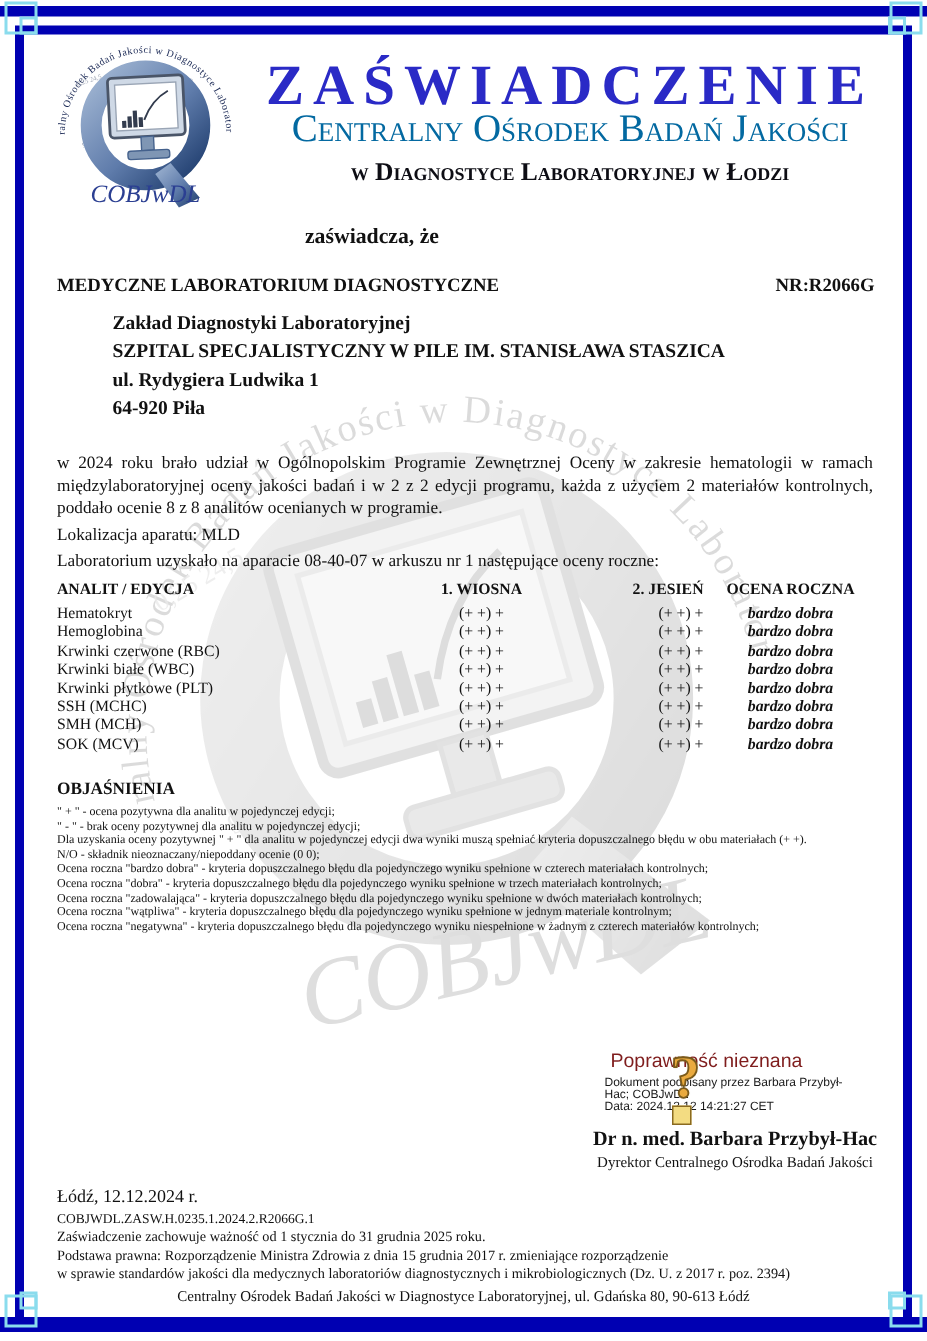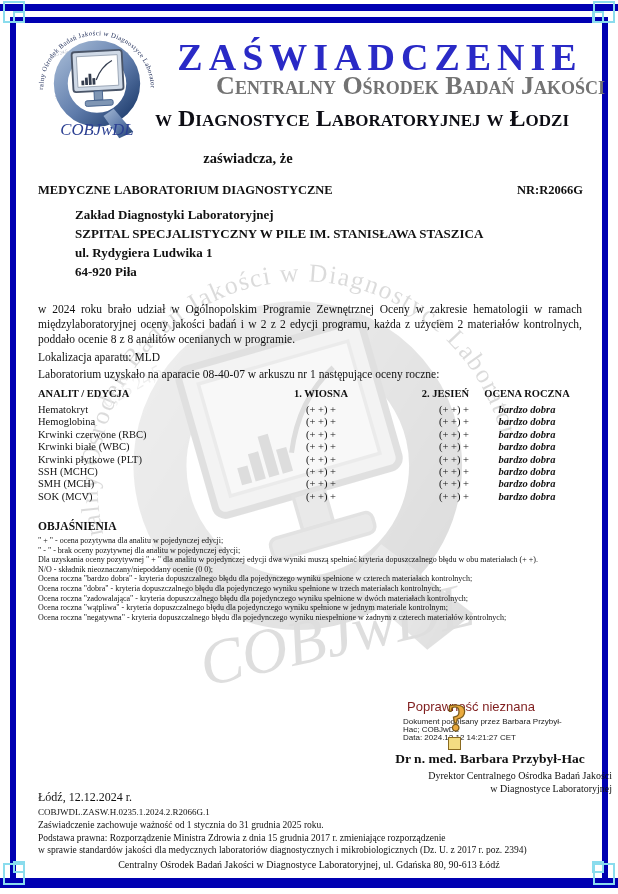--- a/index.html
+++ b/index.html
@@ -24,24 +24,24 @@
   
   .logo-slot{left:26px;top:13px;width:142px;height:130px;}
   .logo-slot svg{width:100%;height:100%;}
   .watermark{left:28px;top:195px;width:530px;height:500px;
     opacity:0.16;filter:grayscale(1) brightness(0.85);transform:rotate(-13deg);}
   .watermark svg{width:100%;height:100%;}
 
   
   .title{left:152px;top:35px;width:456px;text-align:center;font-size:38px;
     font-weight:600;color:#2a2ac6;letter-spacing:6px;}
-  .org1{left:155px;top:71px;width:450px;text-align:right;font-variant:small-caps;
-    font-weight:700;font-size:26px;color:#737373;}
-  .org2{left:155px;top:105px;width:450px;text-align:left;font-variant:small-caps;
-    font-weight:700;font-size:24px;color:#0d0d14;}
+  .org1{left:155px;top:71px;width:450px;text-align:center;font-variant:small-caps;
+    font-weight:400;font-size:26px;color:#0369a1;}
+  .org2{left:155px;top:105px;width:450px;text-align:center;font-variant:small-caps;
+    font-weight:700;font-size:17px;color:#0d0d14;}
   .certifies{left:0;top:150px;width:496px;text-align:center;font-weight:700;font-size:14.5px;}
 
   
   .lab-type{left:38px;top:183px;font-weight:700;font-size:12.5px;}
   .lab-number{left:438px;top:183px;width:145px;text-align:right;font-weight:700;font-size:12.5px;}
   .address{left:75px;top:205px;font-weight:700;font-size:13px;line-height:19px;}
 
   
   .paragraph{left:38px;top:302px;width:544px;font-size:11.5px;line-height:15px;text-align:justify;}
   .loc-line{left:38px;top:351px;font-size:11.5px;}
@@ -61,21 +61,21 @@
   
   .expl-head{left:38px;top:520px;font-weight:700;font-size:11.5px;}
   .explanations{left:38px;top:536px;width:548px;font-size:8px;line-height:9.6px;}
 
   
   .sig-validity{left:407px;top:699px;font-family:"Liberation Sans",sans-serif;
     font-size:13px;color:#7f1d1d;}
   .sig-small{left:403px;top:718px;width:175px;font-family:Liberation Sans, sans-serif;
     font-size:8px;line-height:7.8px;color:#1a1a1a;}
   .sig-name{left:368px;top:751px;width:244px;text-align:center;font-weight:700;font-size:13.5px;}
-  .sig-titles{left:368px;top:769px;width:244px;text-align:right;font-size:10px;line-height:13px;}
+  .sig-titles{left:368px;top:769px;width:244px;text-align:center;font-size:10px;line-height:13px;}
   .stamp-q{left:447px;top:698px;font-size:40px;font-weight:700;color:#eaaa3e;
     -webkit-text-stroke:1.2px #7a5a1a;text-shadow:0 0 1px #7a5a1a;line-height:1;}
   .stamp-sq{left:448px;top:737px;width:11px;height:11px;background:#f3dc82;border:1px solid #8a6a20;}
 
   
   .city-date{left:38px;top:790px;font-size:12px;}
   .doc-num{left:38px;top:807px;font-size:9px;}
   .valid-line{left:38px;top:820px;font-size:9.5px;}
   .legal1{left:38px;top:833px;font-size:9.5px;}
   .legal2{left:38px;top:845px;font-size:9.5px;}
@@ -279,21 +279,20 @@
 <div class="abs sig-small">
   <div>Dokument podpisany przez Barbara Przybył-</div>
   <div>Hac; COBJwDL</div>
   <div>Data: 2024.12.12 14:21:27 CET</div>
 </div>
 <div class="abs stamp-q">?</div>
 <div class="abs stamp-sq"></div>
 <div class="abs sig-name">Dr n. med. Barbara Przybył-Hac</div>
 <div class="abs sig-titles">
   <div>Dyrektor Centralnego Ośrodka Badań Jakości</div>
-  <div>w Diagnostyce Laboratoryjnej</div>
 </div>
 
 <div class="abs city-date">Łódź, 12.12.2024 r.</div>
 <div class="abs doc-num">COBJWDL.ZASW.H.0235.1.2024.2.R2066G.1</div>
 <div class="abs valid-line">Zaświadczenie zachowuje ważność od 1 stycznia do 31 grudnia 2025 roku.</div>
 <div class="abs legal1">Podstawa prawna: Rozporządzenie Ministra Zdrowia z dnia 15 grudnia 2017 r. zmieniające rozporządzenie</div>
 <div class="abs legal2">w sprawie standardów jakości dla medycznych laboratoriów diagnostycznych i mikrobiologicznych (Dz. U. z 2017 r. poz. 2394)</div>
 <div class="abs footer-address">Centralny Ośrodek Badań Jakości w Diagnostyce Laboratoryjnej, ul. Gdańska 80, 90-613 Łódź</div>
 
 </body></html>

